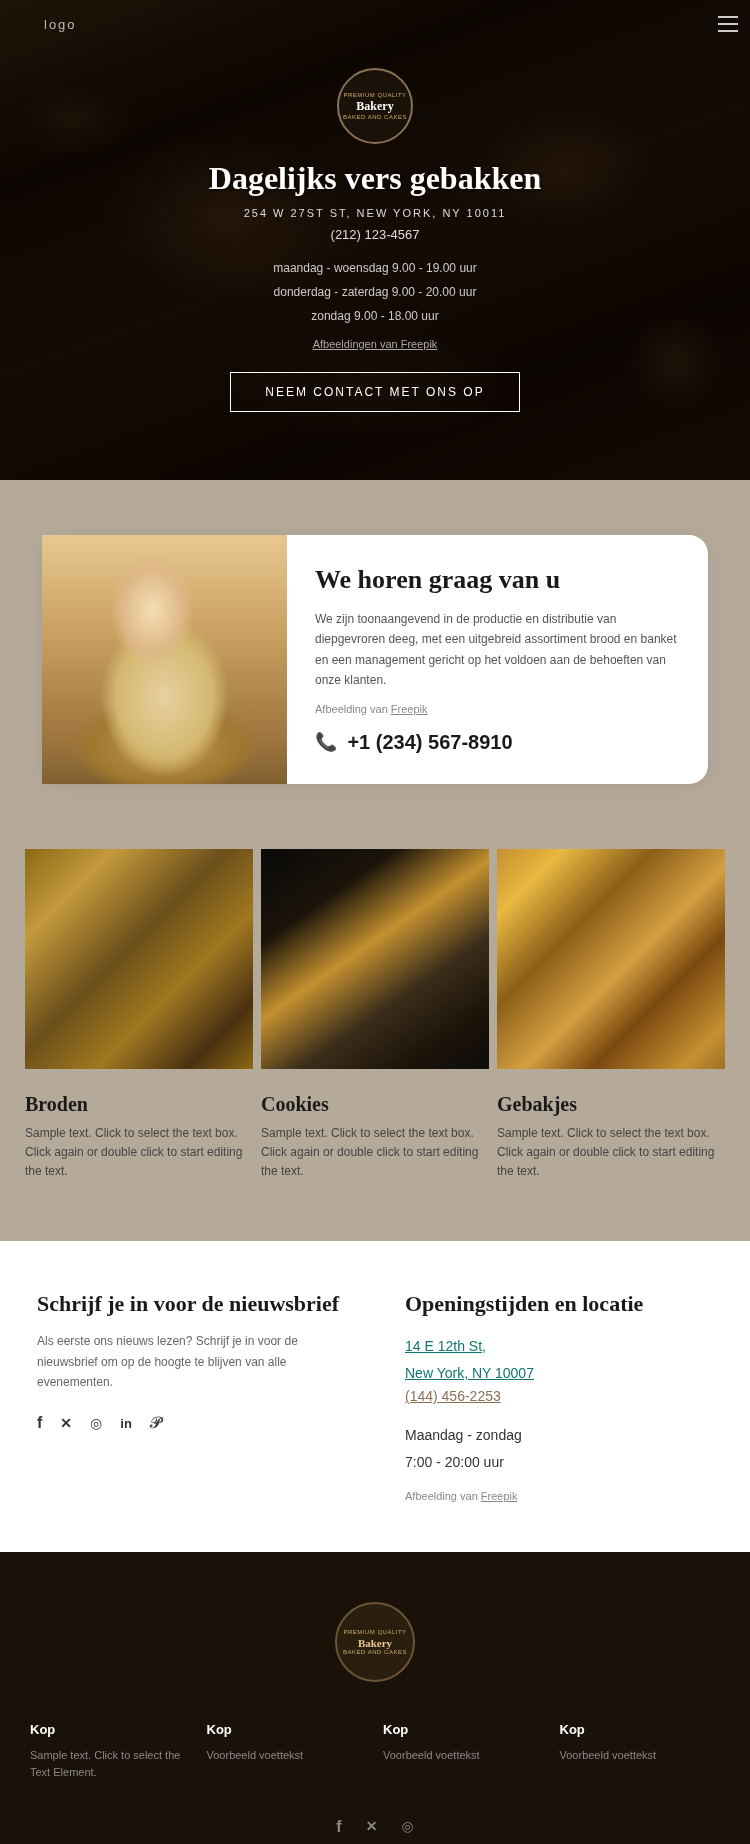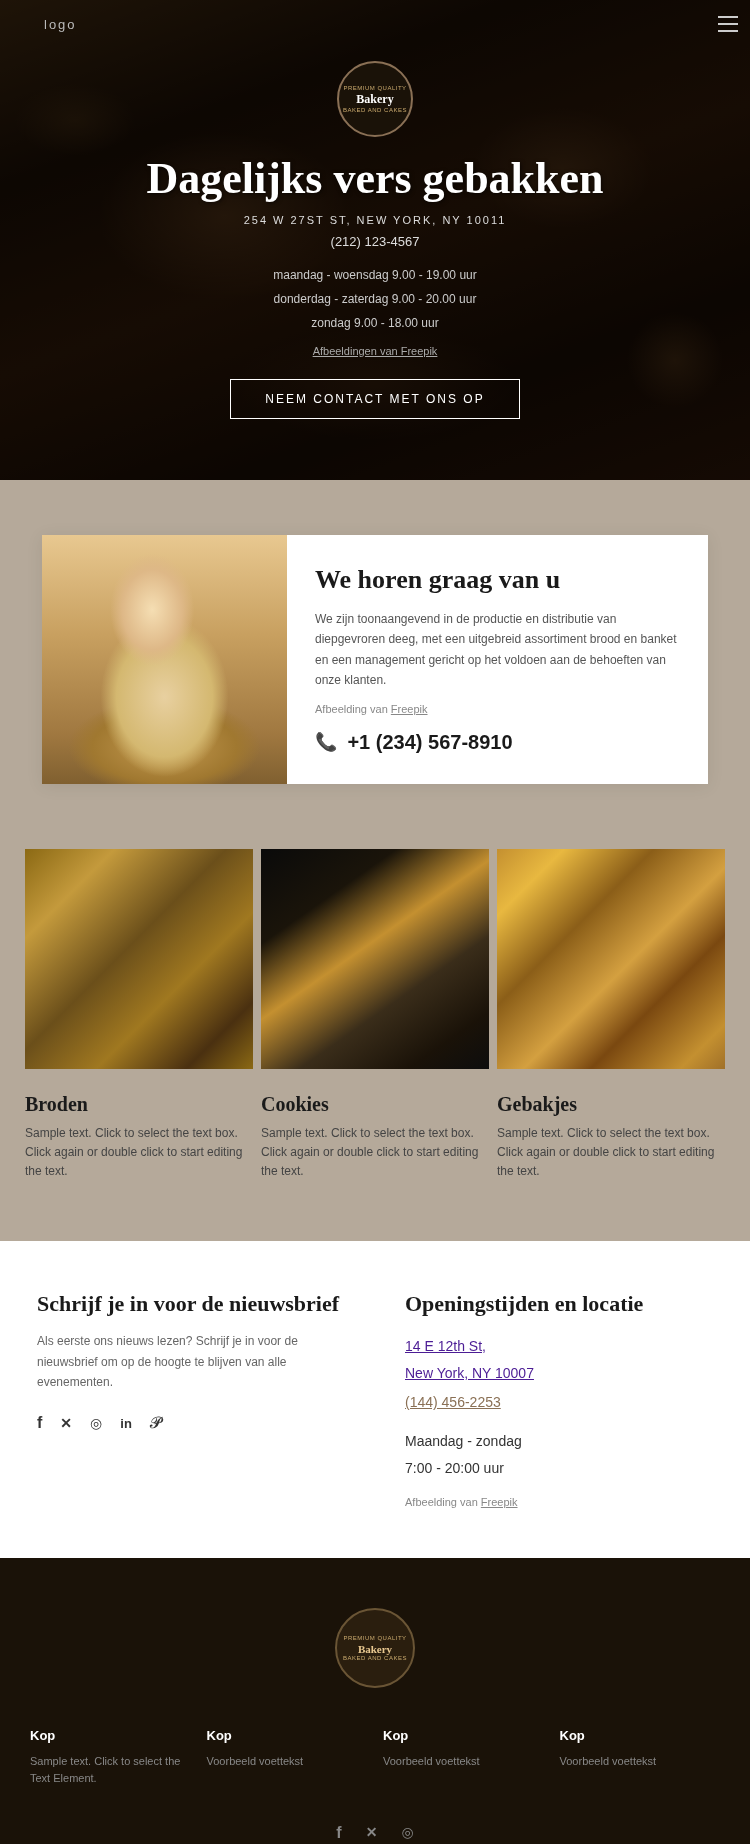--- a/index.html
+++ b/index.html
@@ -33,36 +33,36 @@
     <div style="position:absolute;inset:0;background:rgba(0,0,0,0.5);"></div>
 
     <div style="position:absolute;inset:0;display:flex;flex-direction:column;align-items:center;justify-content:center;text-align:center;color:#fff;padding:20px;">
 
       <div style="width:76px;height:76px;border-radius:50%;background:#1a1208;border:2px solid #8a7055;display:flex;flex-direction:column;align-items:center;justify-content:center;margin-bottom:16px;">
         <div style="color:#c9a96e;font-size:6px;font-family:sans-serif;text-transform:uppercase;letter-spacing:0.5px;line-height:1.3;text-align:center;">PREMIUM QUALITY</div>
         <div style="color:#fff;font-size:12px;font-weight:bold;font-family:serif;">Bakery</div>
         <div style="color:#c9a96e;font-size:6px;font-family:sans-serif;text-transform:uppercase;letter-spacing:0.5px;text-align:center;">BAKED AND CAKES</div>
       </div>
 
-      <h1 style="font-size:44px;font-weight:bold;margin-bottom:10px;text-shadow:1px 1px 4px rgba(0,0,0,0.6);">Dagelijks vers gebakken</h1>
+      <h1 style="font-size:32px;font-weight:bold;margin-bottom:10px;text-shadow:1px 1px 4px rgba(0,0,0,0.6);">Dagelijks vers gebakken</h1>
       <p style="font-size:11px;letter-spacing:2px;color:#ddd;margin-bottom:8px;font-family:sans-serif;">254 W 27ST ST, NEW YORK, NY 10011</p>
       <p style="font-size:13px;color:#ddd;margin-bottom:14px;font-family:sans-serif;">(212) 123-4567</p>
       <div style="font-size:12px;color:#ccc;line-height:2;margin-bottom:10px;font-family:sans-serif;">
         <div>maandag - woensdag 9.00 - 19.00 uur</div>
         <div>donderdag - zaterdag 9.00 - 20.00 uur</div>
         <div>zondag 9.00 - 18.00 uur</div>
       </div>
       <p style="font-size:11px;color:#aaa;margin-bottom:22px;font-family:sans-serif;text-decoration:underline;cursor:pointer;">Afbeeldingen van Freepik</p>
       <button style="border:1.5px solid #fff;color:#fff;background:transparent;padding:12px 34px;font-size:12px;letter-spacing:2px;text-transform:uppercase;cursor:pointer;font-family:sans-serif;">NEEM CONTACT MET ONS OP</button>
     </div>
   </div>
 </nav>
 
 <section style="background:#b5a99a;padding:55px 30px;display:flex;justify-content:center;">
-  <div style="background:#fff;display:flex;width:666px;min-height:220px;box-shadow:0 2px 16px rgba(0,0,0,0.08);">
+  <div style="background:#fff;display:flex;width:666px;min-height:220px;box-shadow:0 2px 16px rgba(0,0,0,0.08);border-radius:19px;">
 
     <div style="width:245px;flex-shrink:0;overflow:hidden;position:relative;">
       <div style="width:100%;height:100%;
         background:
           radial-gradient(ellipse 60px 80px at 45% 30%, #f5deb3 0%, #deb887 50%, transparent 70%),
           radial-gradient(ellipse 80px 100px at 50% 65%, #e8d0a0 0%, #d4b870 60%, transparent 80%),
           radial-gradient(ellipse 120px 60px at 50% 85%, #c49a50 0%, #a07830 60%, transparent 80%),
           linear-gradient(180deg, #e8c890 0%, #c8a060 40%, #a07840 80%, #806030 100%);
         min-height:200px;">
       </div>
@@ -113,21 +113,21 @@
       <span style="font-size:16px;color:#333;font-weight:bold;cursor:pointer;font-family:sans-serif;">f</span>
       <span style="font-size:14px;color:#333;font-weight:bold;cursor:pointer;font-family:sans-serif;">✕</span>
       <span style="font-size:14px;color:#333;cursor:pointer;font-family:sans-serif;">◎</span>
       <span style="font-size:13px;color:#333;font-weight:bold;cursor:pointer;font-family:sans-serif;">in</span>
       <span style="font-size:16px;color:#333;cursor:pointer;font-family:sans-serif;">𝓟</span>
     </div>
   </div>
 
   <div style="flex:1;">
     <h2 style="font-size:22px;font-weight:bold;color:#1a1a1a;margin-bottom:16px;">Openingstijden en locatie</h2>
-    <div style="color:#4c1d95;font-size:14px;line-height:1.9;text-decoration:underline;margin-bottom:8px;font-family:sans-serif;cursor:pointer;">
+    <div style="color:#0f766e;font-size:14px;line-height:1.9;text-decoration:underline;margin-bottom:2px;font-family:sans-serif;cursor:pointer;">
       <div>14 E 12th St,</div>
       <div>New York, NY 10007</div>
     </div>
     <p style="color:#8a7055;font-size:14px;font-family:sans-serif;text-decoration:underline;margin-bottom:18px;cursor:pointer;">(144) 456-2253</p>
     <div style="font-size:14px;color:#333;line-height:1.9;margin-bottom:14px;font-family:sans-serif;">
       <div>Maandag - zondag</div>
       <div>7:00 - 20:00 uur</div>
     </div>
     <p style="font-size:11px;color:#888;font-family:sans-serif;">
       <span>Afbeelding van</span> <a href="#" style="color:#888;">Freepik</a>

